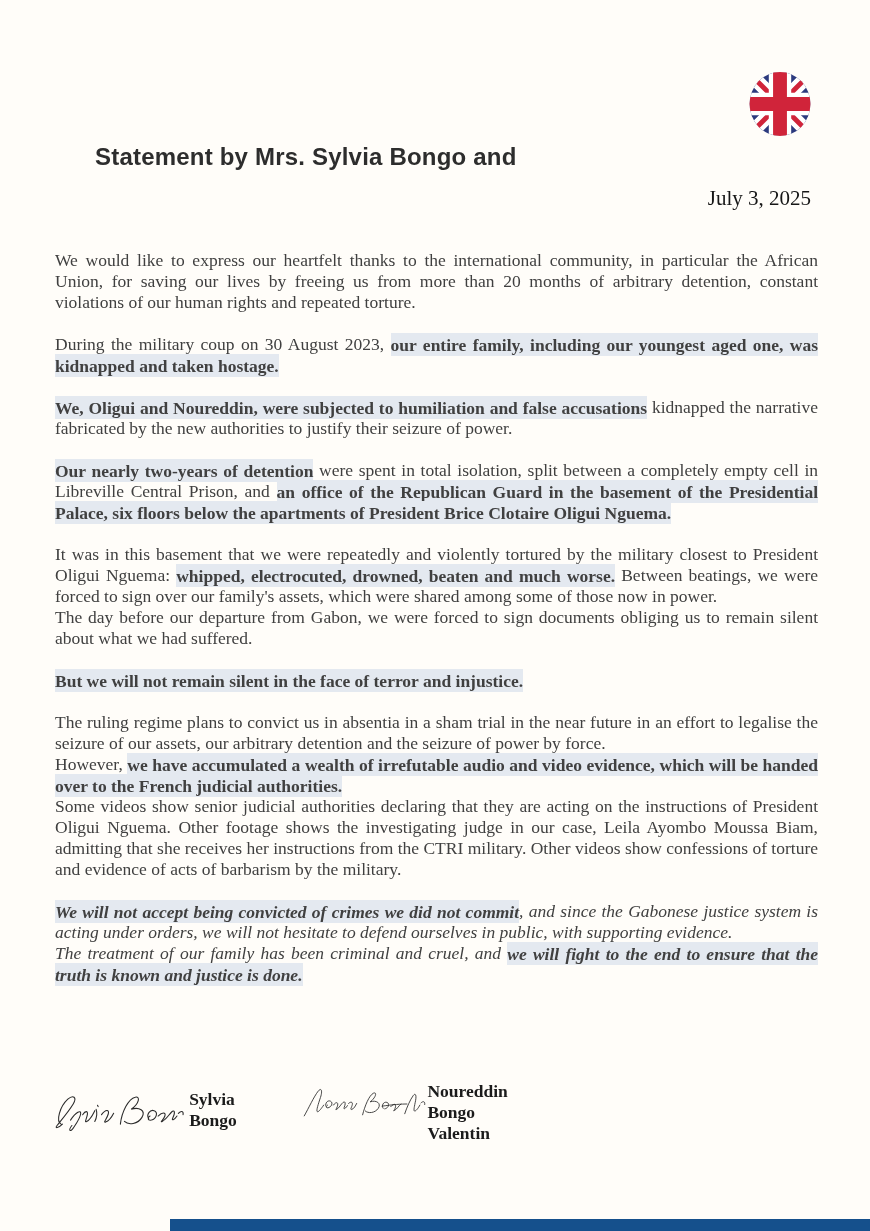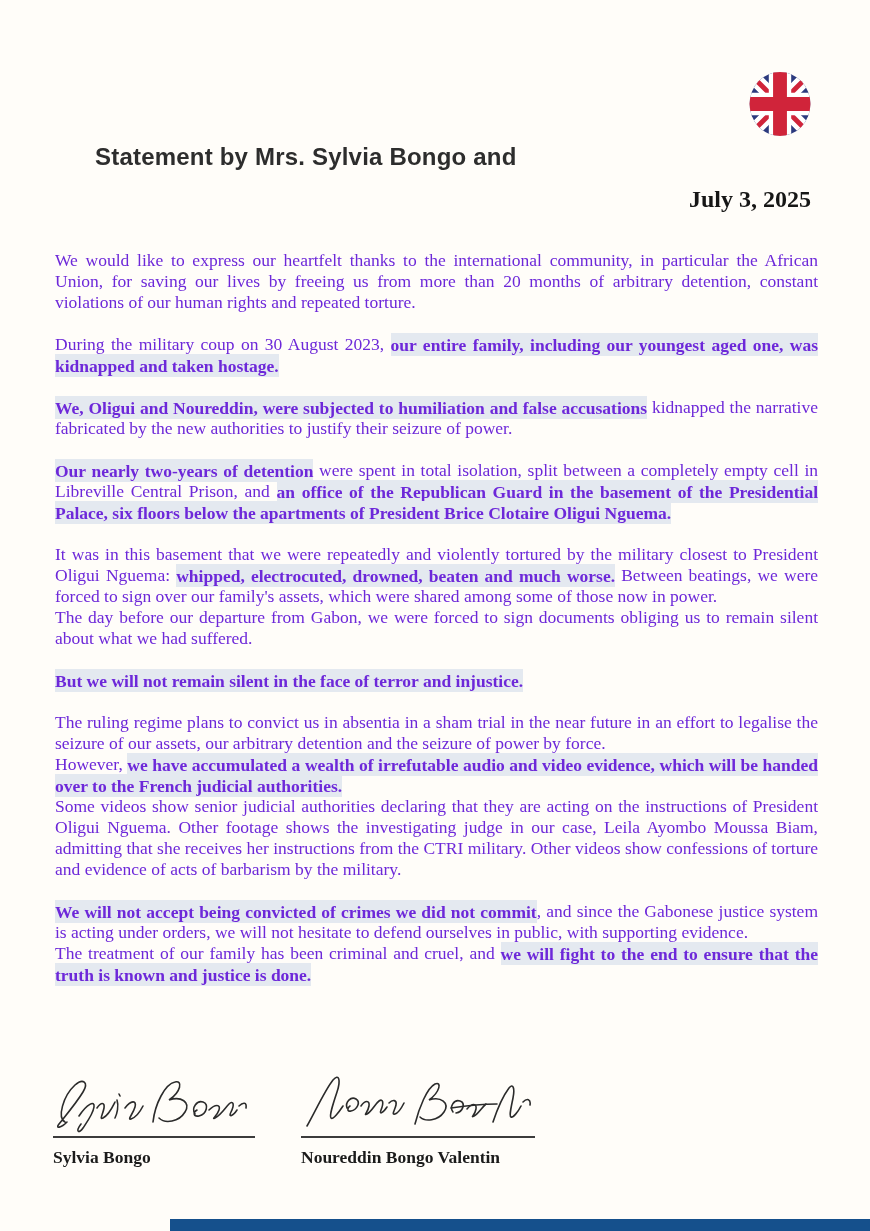--- a/index.html
+++ b/index.html
@@ -23,44 +23,44 @@
     font-family:"Liberation Sans", sans-serif;
     font-weight:700;
     font-size:24px; line-height:29px;
     color:#2d2d2d;
     letter-spacing:0.2px;
     white-space:pre-line;
     margin-left:40px;
   }
   .date {
     position:absolute; right:59px; top:186px;
-    font-size:24px; font-weight:700;
+    font-size:21px; font-weight:400;
     color:#161616;
   }
   .doc-body {
     position:absolute; left:55px; top:250px;
     width:763px;
     font-size:17.5px; line-height:21px;
     text-align:justify;
-    color:#6d28d9;
+    color:#404040;
   }
   .para { margin-bottom:21px; }
-  .para:last-child { margin-bottom:16px; }
+  .para:last-child { margin-bottom:16px;font-style:italic; }
   .hl {
     background:#e4e9f0;
     font-weight:700;
     padding:1.5px 0;
     box-decoration-break:clone;
     -webkit-box-decoration-break:clone;
   }
   .signatures {
     position:absolute; left:53px; top:1072px;
     display:flex; align-items:flex-end;
   }
-  .sig-block { display:flex; flex-direction:column; }
+  .sig-block { display:flex; flex-direction:row; }
   .sig-block.first { width:202px; }
   .sig-block.second { width:234px; margin-left:46px; }
   .sig-script { height:64px; display:block; }
   .sig-script svg { width:100%; height:100%; }
   .sig-line { border-top:2px solid #3c3c3c; }
   .sig-name {
     padding-top:9px;
     font-size:17.5px; font-weight:700;
     color:#1b1b1b;
     text-align:left;

